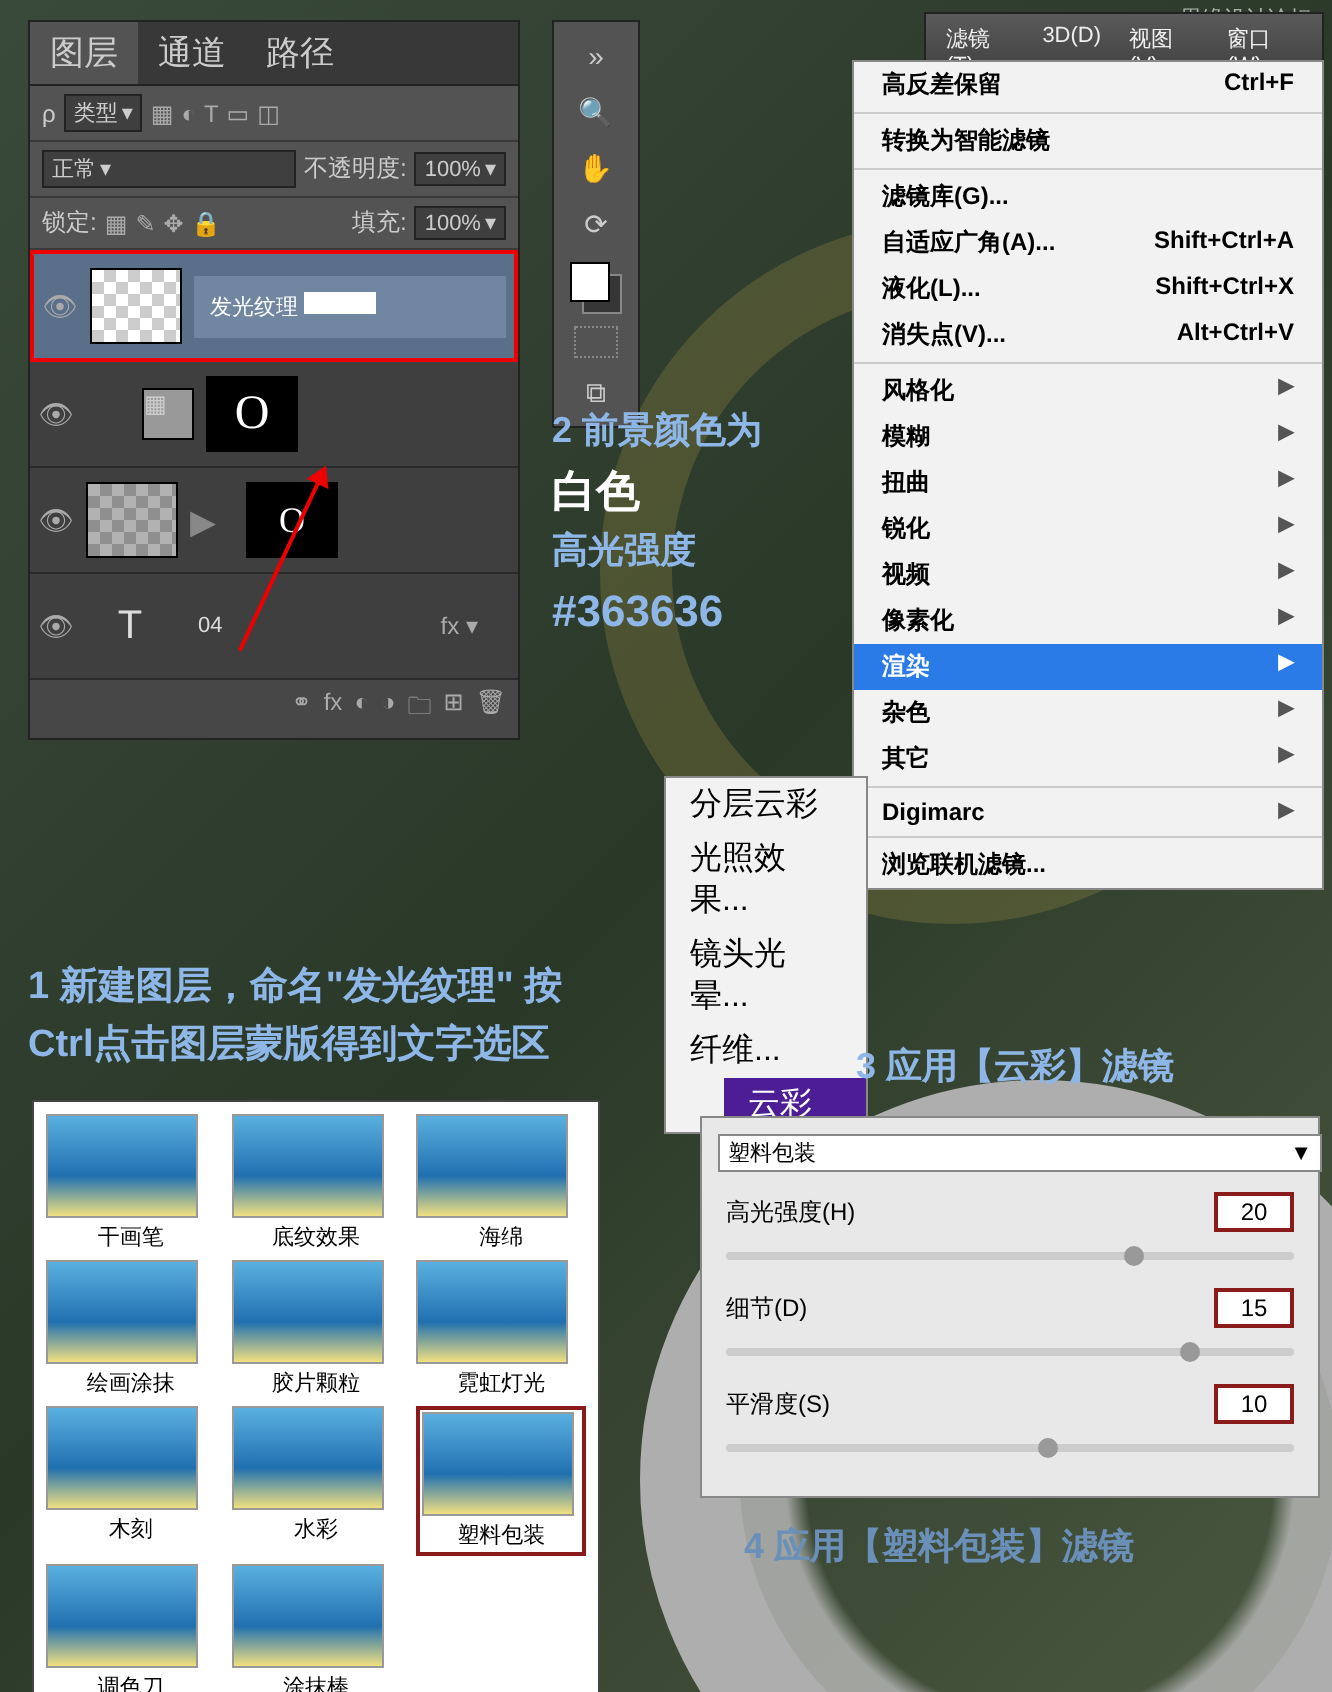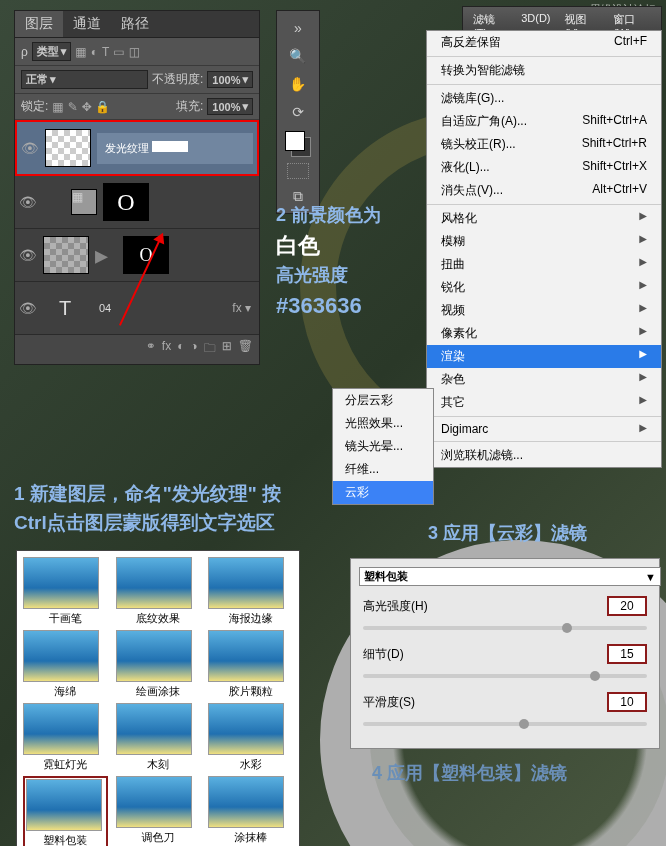--- a/index.html
+++ b/index.html
@@ -29,42 +29,41 @@
     background: #535353;
     border: 1px solid #222;
   }
   .panel-tabs {
     display: flex;
     background: #383838;
     border-bottom: 1px solid #222;
   }
   .panel-tab {
     padding: 4px 10px;
-    font-size: 14px;
+    font-size: 17px;
     color: #ccc;
     cursor: pointer;
   }
   .panel-tab.active { background: #535353; }
   .panel-row {
     display: flex;
     align-items: center;
     padding: 4px 6px;
     gap: 4px;
     border-bottom: 1px solid #3a3a3a;
   }
   .dropdown {
     background: #3f3f3f;
     border: 1px solid #222;
     color: #ccc;
     padding: 1px 4px;
     font-size: 11px;
     display: inline-flex;
     align-items: center;
     gap: 2px;
-    font-weight: bold;
   }
   .lock-icons { display:flex; gap:4px; font-size:12px; color:#aaa; }
   .layer-list { background: #3f3f3f; }
   .layer-item {
     display: flex;
     align-items: center;
     border-bottom: 1px solid #2a2a2a;
     min-height: 44px;
     padding: 4px;
     gap: 6px;
@@ -105,33 +104,33 @@
     margin-left:36px;
   }
   .menu-bar span { padding:2px 6px; }
   .filter-menu {
     position:absolute; top:30px; left:426px;
     width:234px; background:#f2f2f2; border:1px solid #888;
     color:#000; font-size:12px;
   }
   .menu-item {
     display:flex; justify-content:space-between;
-    padding:3px 14px; cursor:default;
+    padding:3px 14px; cursor:default;font-weight:bold;
   }
   .menu-item.highlight { background:#2a7be8; color:#fff; }
   .menu-item .arrow { font-size:10px; color:#555;}
   .menu-sep { border-top:1px solid #ccc; margin:2px 0; }
 
   .sub-menu {
     position:absolute; top:388px; left:332px;
     width:100px; background:#f2f2f2; border:1px solid #888;
-    color:#000; font-size:12px;
+    color:#000; font-size:16px;
   }
   .sub-item { padding:3px 12px; }
-  .sub-item.sel { background:#3b82f6; color:#fff; }
+  .sub-item.sel { background:#4c1d95; color:#fff;margin-left:29px; }
 
   .annotation {
     position:absolute; font-size:18px; color:#8eb7e8; font-weight:bold;
     line-height:1.5;
     margin-top:20px;
   }
   .ann-white { color:#fff; }
   .ann-hex { color:#8eb7e8; }
 
   .gallery {
@@ -247,21 +246,21 @@
     <div class="layer-item">
       <div class="vis">👁</div>
       <div class="thumb checker" style="filter:brightness(0.7)"></div>
       <div style="width:22px;font-size:26px;color:#888">▸</div>
       <div class="thumb mask" style="font-size:18px">O</div>
     </div>
     <div class="layer-item">
       <div class="vis">👁</div>
       <div style="width:44px;text-align:center;font-size:20px;color:#ddd">T</div>
       <div class="layer-name">04</div>
-      <span style="color:#aaa;margin-right:4px">fx ▾</span>
+      <span style="color:#aaa;margin-right:16px">fx ▾</span>
     </div>
   </div>
   <div class="panel-footer">
     <span>⚭</span>
     <span>fx</span>
     <span>◐</span>
     <span>◑</span>
     <span>🗀</span>
     <span>⊞</span>
     <span>🗑</span>
@@ -301,24 +300,20 @@
     </div>
   <div class="menu-sep"></div>
   <div class="menu-item">
       <span>滤镜库(G)...</span>
     </div>
   <div class="menu-item">
       <span>自适应广角(A)...</span>
       <span>Shift+Ctrl+A</span>
     </div>
   <div class="menu-item">
-      <span>镜头校正(R)...</span>
-      <span>Shift+Ctrl+R</span>
-    </div>
-  <div class="menu-item">
       <span>液化(L)...</span>
       <span>Shift+Ctrl+X</span>
     </div>
   <div class="menu-item">
       <span>消失点(V)...</span>
       <span>Alt+Ctrl+V</span>
     </div>
   <div class="menu-sep"></div>
   <div class="menu-item">
       <span>风格化</span>
@@ -390,24 +385,20 @@
       <div class="g-item">
         <div class="g-thumb"></div>
         <div>干画笔</div>
       </div>
       <div class="g-item">
         <div class="g-thumb"></div>
         <div>底纹效果</div>
       </div>
       <div class="g-item">
         <div class="g-thumb"></div>
-        <div>海报边缘</div>
-      </div>
-      <div class="g-item">
-        <div class="g-thumb"></div>
         <div>海绵</div>
       </div>
       <div class="g-item">
         <div class="g-thumb"></div>
         <div>绘画涂抹</div>
       </div>
       <div class="g-item">
         <div class="g-thumb"></div>
         <div>胶片颗粒</div>
       </div>

